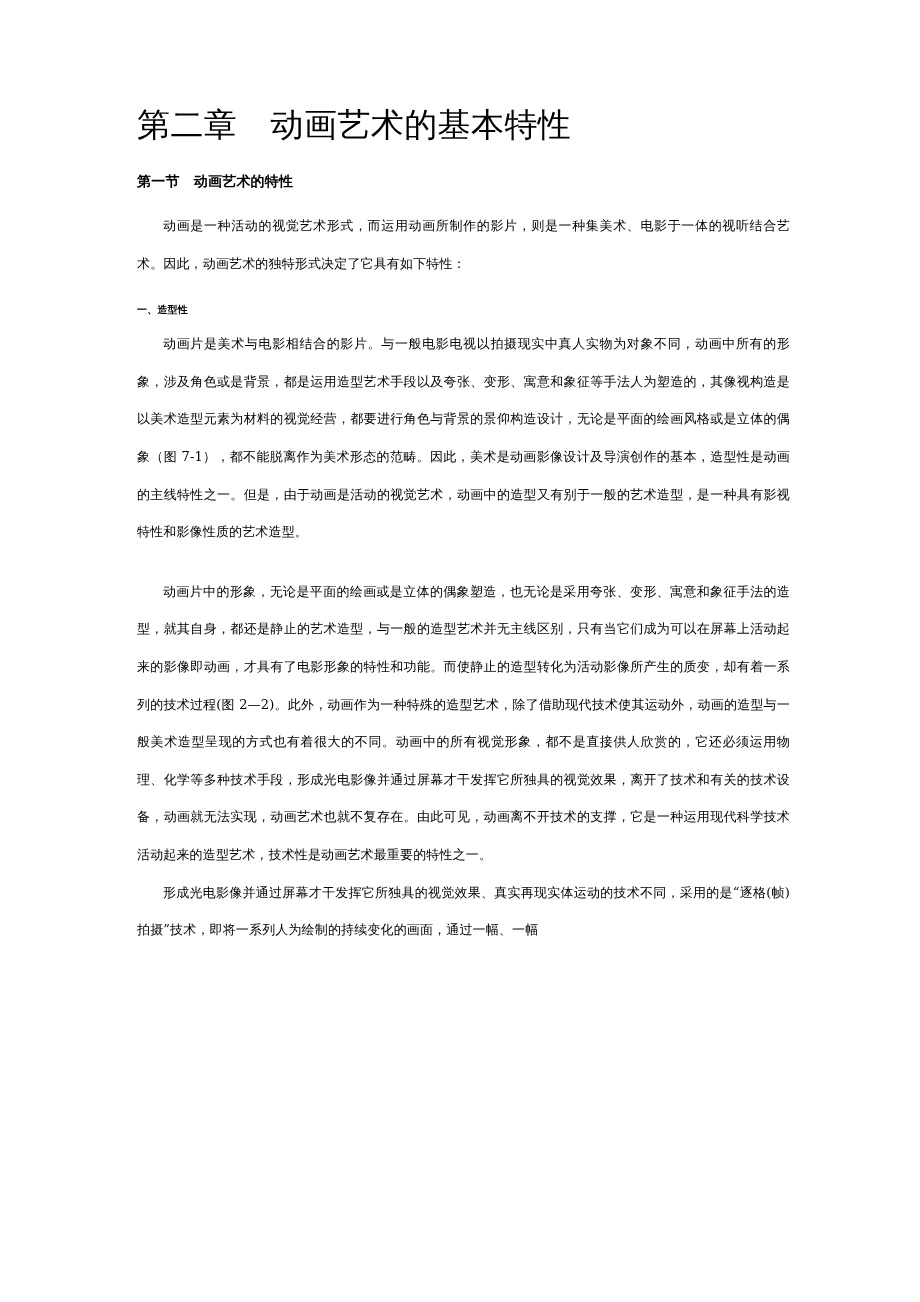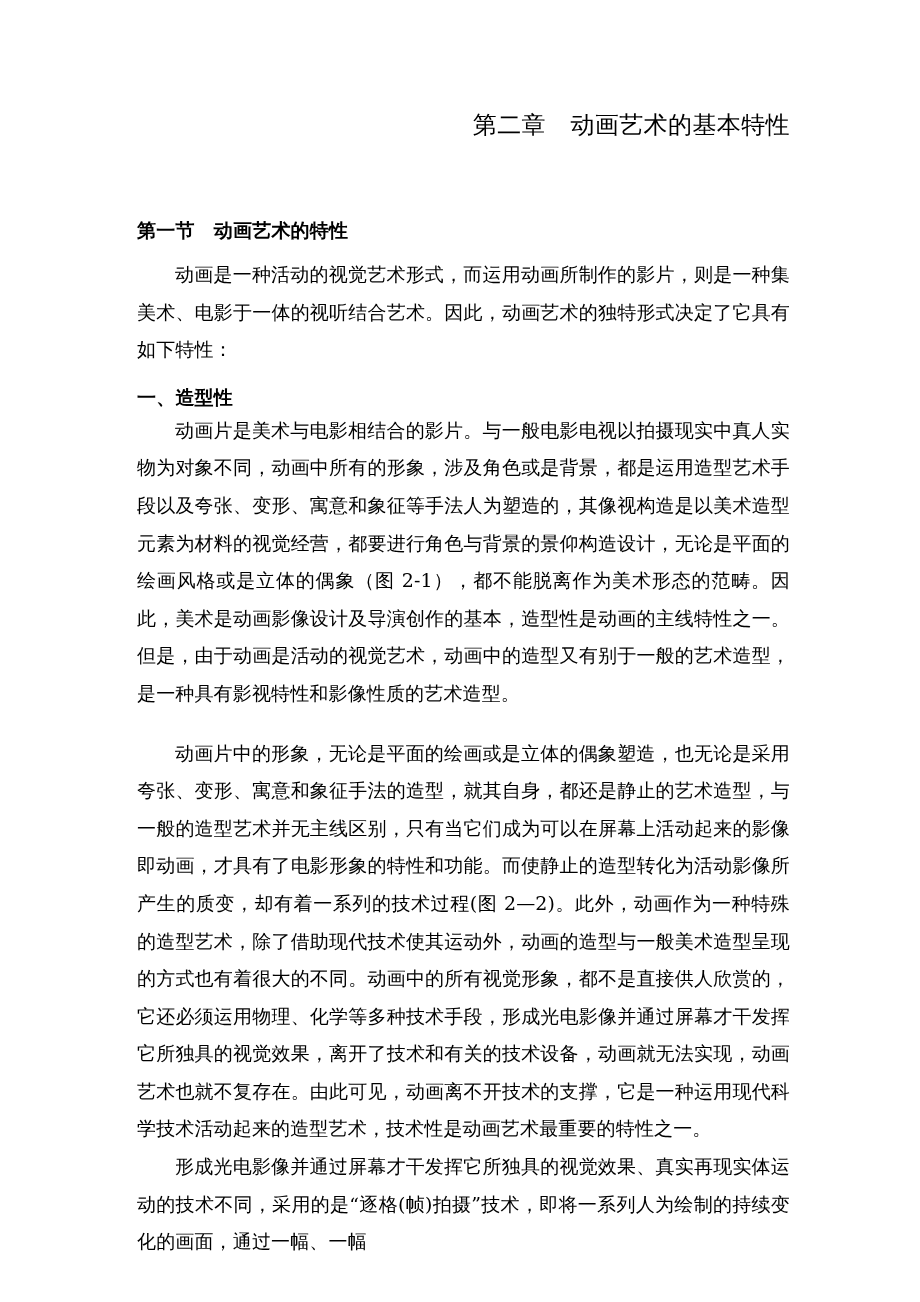--- a/index.html
+++ b/index.html
@@ -28,55 +28,55 @@
   .content {
     position: absolute;
     left: 137px;
     top: 0;
     width: 653px;
   }
 
   
   .chapter-title {
     font-family: Liberation Serif, serif;
-    font-size: 24px;
+    font-size: 33px;
     line-height: 34px;
-    text-align: right;
+    text-align: left;
     margin-top: 108px;
     margin-bottom: 0;
     letter-spacing: 0.4px;
     white-space: pre;
     font-weight: 400;
   }
 
   
   .section-heading {
     font-family: "DejaVu Sans", "Liberation Sans", sans-serif;
-    font-size: 19px;
+    font-size: 14px;
     font-weight: bold;
     line-height: 22px;
-    margin-top: 77px;
+    margin-top: 28px;
     white-space: pre;
     letter-spacing: 0.2px;
   }
 
   
   .sub-heading {
     font-family: "DejaVu Sans", "Liberation Sans", sans-serif;
-    font-size: 19px;
+    font-size: 10px;
     font-weight: bold;
     line-height: 22px;
     white-space: pre;
     letter-spacing: 0.2px;
   }
 
   
   .para {
     font-family: "DejaVu Serif", "Liberation Serif", serif;
-    font-size: 19px;
+    font-size: 13px;
     line-height: 37.6px;
     text-align: justify;
     text-align-last: left;
     text-justify: inter-character;
     margin: 0;
     letter-spacing: 0.15px;
     word-break: break-all;
   }
   .para.indent {
     text-indent: 2em;
@@ -101,21 +101,21 @@
     <div class="gap-after-intro"></div>
 
     <p class="para indent">动画是一种活动的视觉艺术形式，而运用动画所制作的影片，则是一种集美术、电影于一体的视听结合艺术。因此，动画艺术的独特形式决定了它具有如下特性：</p>
 
     <div class="gap-before-sub"></div>
 
     <div class="sub-heading">一、造型性</div>
 
     <div class="gap-after-sub"></div>
 
-    <p class="para indent">动画片是美术与电影相结合的影片。与一般电影电视以拍摄现实中真人实物为对象不同，动画中所有的形象，涉及角色或是背景，都是运用造型艺术手段以及夸张、变形、寓意和象征等手法人为塑造的，其像视构造是以美术造型元素为材料的视觉经营，都要进行角色与背景的景仰构造设计，无论是平面的绘画风格或是立体的偶象（图 2-1），都不能脱离作为美术形态的范畴。因此，美术是动画影像设计及导演创作的基本，造型性是动画的主线特性之一。但是，由于动画是活动的视觉艺术，动画中的造型又有别于一般的艺术造型，是一种具有影视特性和影像性质的艺术造型。</p>
+    <p class="para indent">动画片是美术与电影相结合的影片。与一般电影电视以拍摄现实中真人实物为对象不同，动画中所有的形象，涉及角色或是背景，都是运用造型艺术手段以及夸张、变形、寓意和象征等手法人为塑造的，其像视构造是以美术造型元素为材料的视觉经营，都要进行角色与背景的景仰构造设计，无论是平面的绘画风格或是立体的偶象（图 7-1），都不能脱离作为美术形态的范畴。因此，美术是动画影像设计及导演创作的基本，造型性是动画的主线特性之一。但是，由于动画是活动的视觉艺术，动画中的造型又有别于一般的艺术造型，是一种具有影视特性和影像性质的艺术造型。</p>
 
     <div class="gap-section2"></div>
 
 
     <div class="gap-after-sub"></div>
 
     <p class="para indent">动画片中的形象，无论是平面的绘画或是立体的偶象塑造，也无论是采用夸张、变形、寓意和象征手法的造型，就其自身，都还是静止的艺术造型，与一般的造型艺术并无主线区别，只有当它们成为可以在屏幕上活动起来的影像即动画，才具有了电影形象的特性和功能。而使静止的造型转化为活动影像所产生的质变，却有着一系列的技术过程(图 2—2)。此外，动画作为一种特殊的造型艺术，除了借助现代技术使其运动外，动画的造型与一般美术造型呈现的方式也有着很大的不同。动画中的所有视觉形象，都不是直接供人欣赏的，它还必须运用物理、化学等多种技术手段，形成光电影像并通过屏幕才干发挥它所独具的视觉效果，离开了技术和有关的技术设备，动画就无法实现，动画艺术也就不复存在。由此可见，动画离不开技术的支撑，它是一种运用现代科学技术活动起来的造型艺术，技术性是动画艺术最重要的特性之一。</p>
 
     <p class="para indent">形成光电影像并通过屏幕才干发挥它所独具的视觉效果、真实再现实体运动的技术不同，采用的是“逐格(帧)拍摄”技术，即将一系列人为绘制的持续变化的画面，通过一幅、一幅</p>
 

